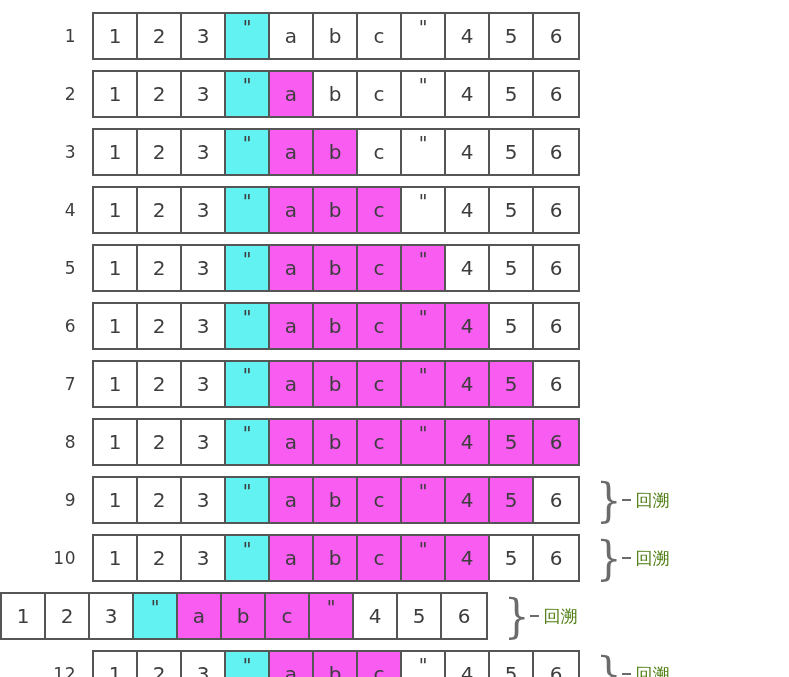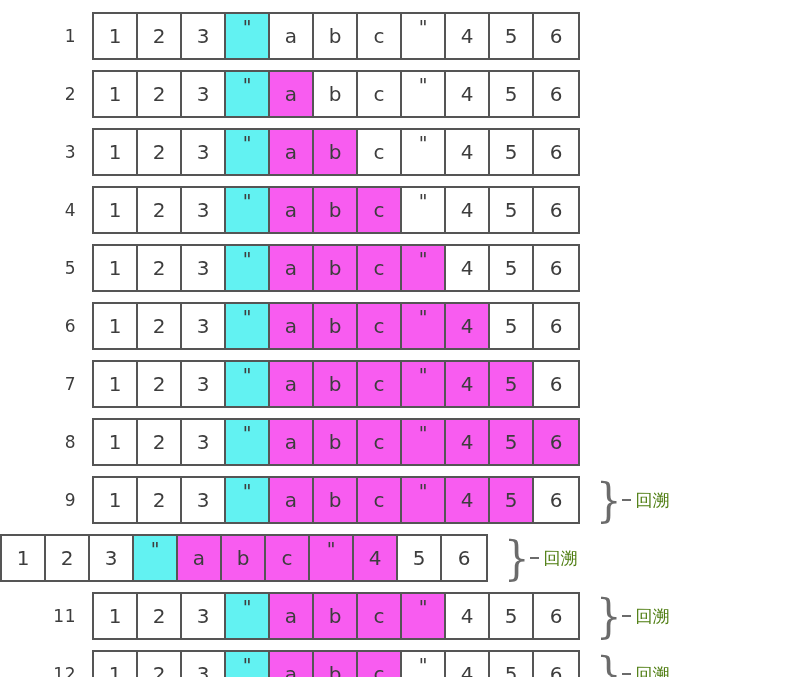--- a/index.html
+++ b/index.html
@@ -253,41 +253,41 @@
         <div class="cell magenta">5</div>
         <div class="cell">6</div>
       </div>
       <div class="annotation">
         <span class="brace">}</span>
         <span class="brace-dash"></span>
         <span class="anno-text">回溯</span>
       </div>
     </div>
     <div class="row" style="top: 534px;">
+      <div class="row-label">10</div>
       <div class="cells">
         <div class="cell">1</div>
         <div class="cell">2</div>
         <div class="cell">3</div>
         <div class="cell cyan quote">"</div>
         <div class="cell magenta">a</div>
         <div class="cell magenta">b</div>
         <div class="cell magenta">c</div>
         <div class="cell magenta quote">"</div>
         <div class="cell magenta">4</div>
         <div class="cell">5</div>
         <div class="cell">6</div>
       </div>
       <div class="annotation">
         <span class="brace">}</span>
         <span class="brace-dash"></span>
         <span class="anno-text">回溯</span>
       </div>
     </div>
     <div class="row" style="top: 592px;">
-      <div class="row-label">11</div>
       <div class="cells">
         <div class="cell">1</div>
         <div class="cell">2</div>
         <div class="cell">3</div>
         <div class="cell cyan quote">"</div>
         <div class="cell magenta">a</div>
         <div class="cell magenta">b</div>
         <div class="cell magenta">c</div>
         <div class="cell magenta quote">"</div>
         <div class="cell">4</div>

